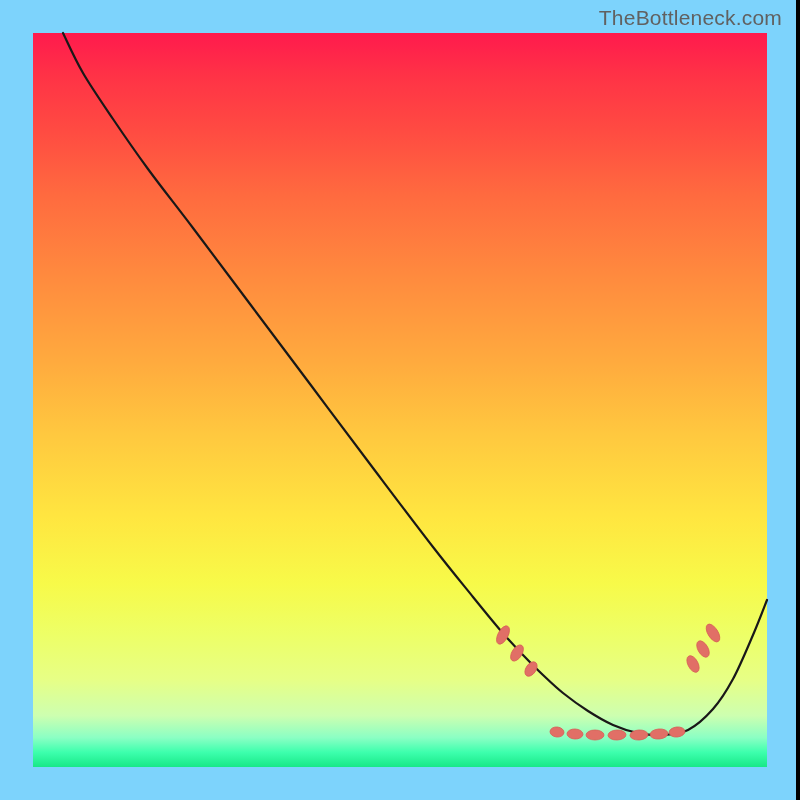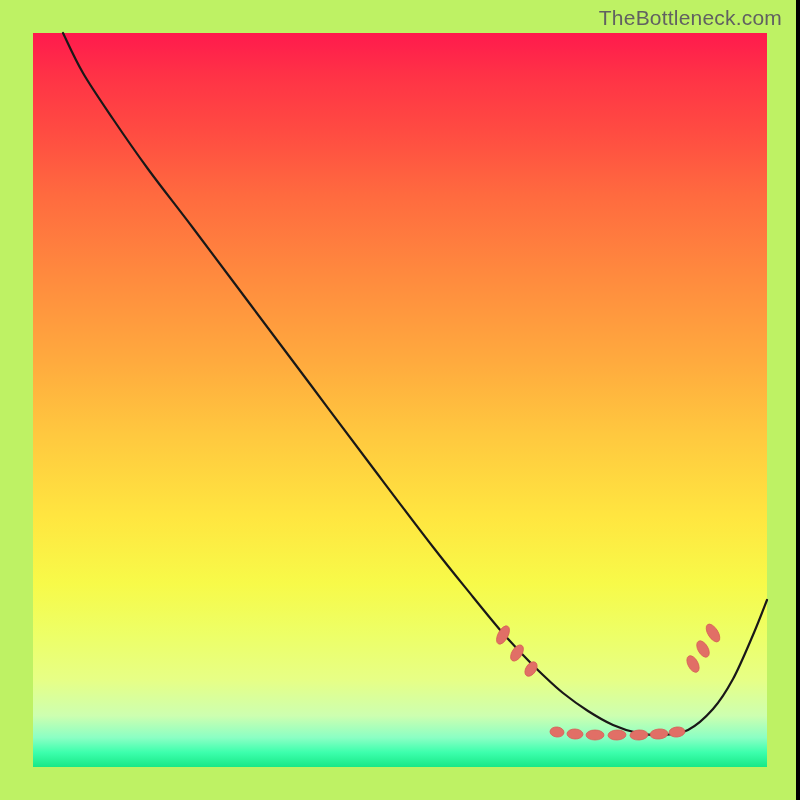--- a/index.html
+++ b/index.html
@@ -8,21 +8,21 @@
     width: 800px;
     height: 800px;
     background: #000;
     overflow: hidden;
     font-family: Arial, Helvetica, sans-serif;
   }
   .frame {
     position: relative;
     width: 796px;
     height: 800px;
-    background: #bef264;
+    background: #7dd3fc;
   }
   .plot-area {
     position: absolute;
     left: 33px;
     top: 33px;
     width: 734px;
     height: 734px;
     
     background: linear-gradient(
       to bottom,

